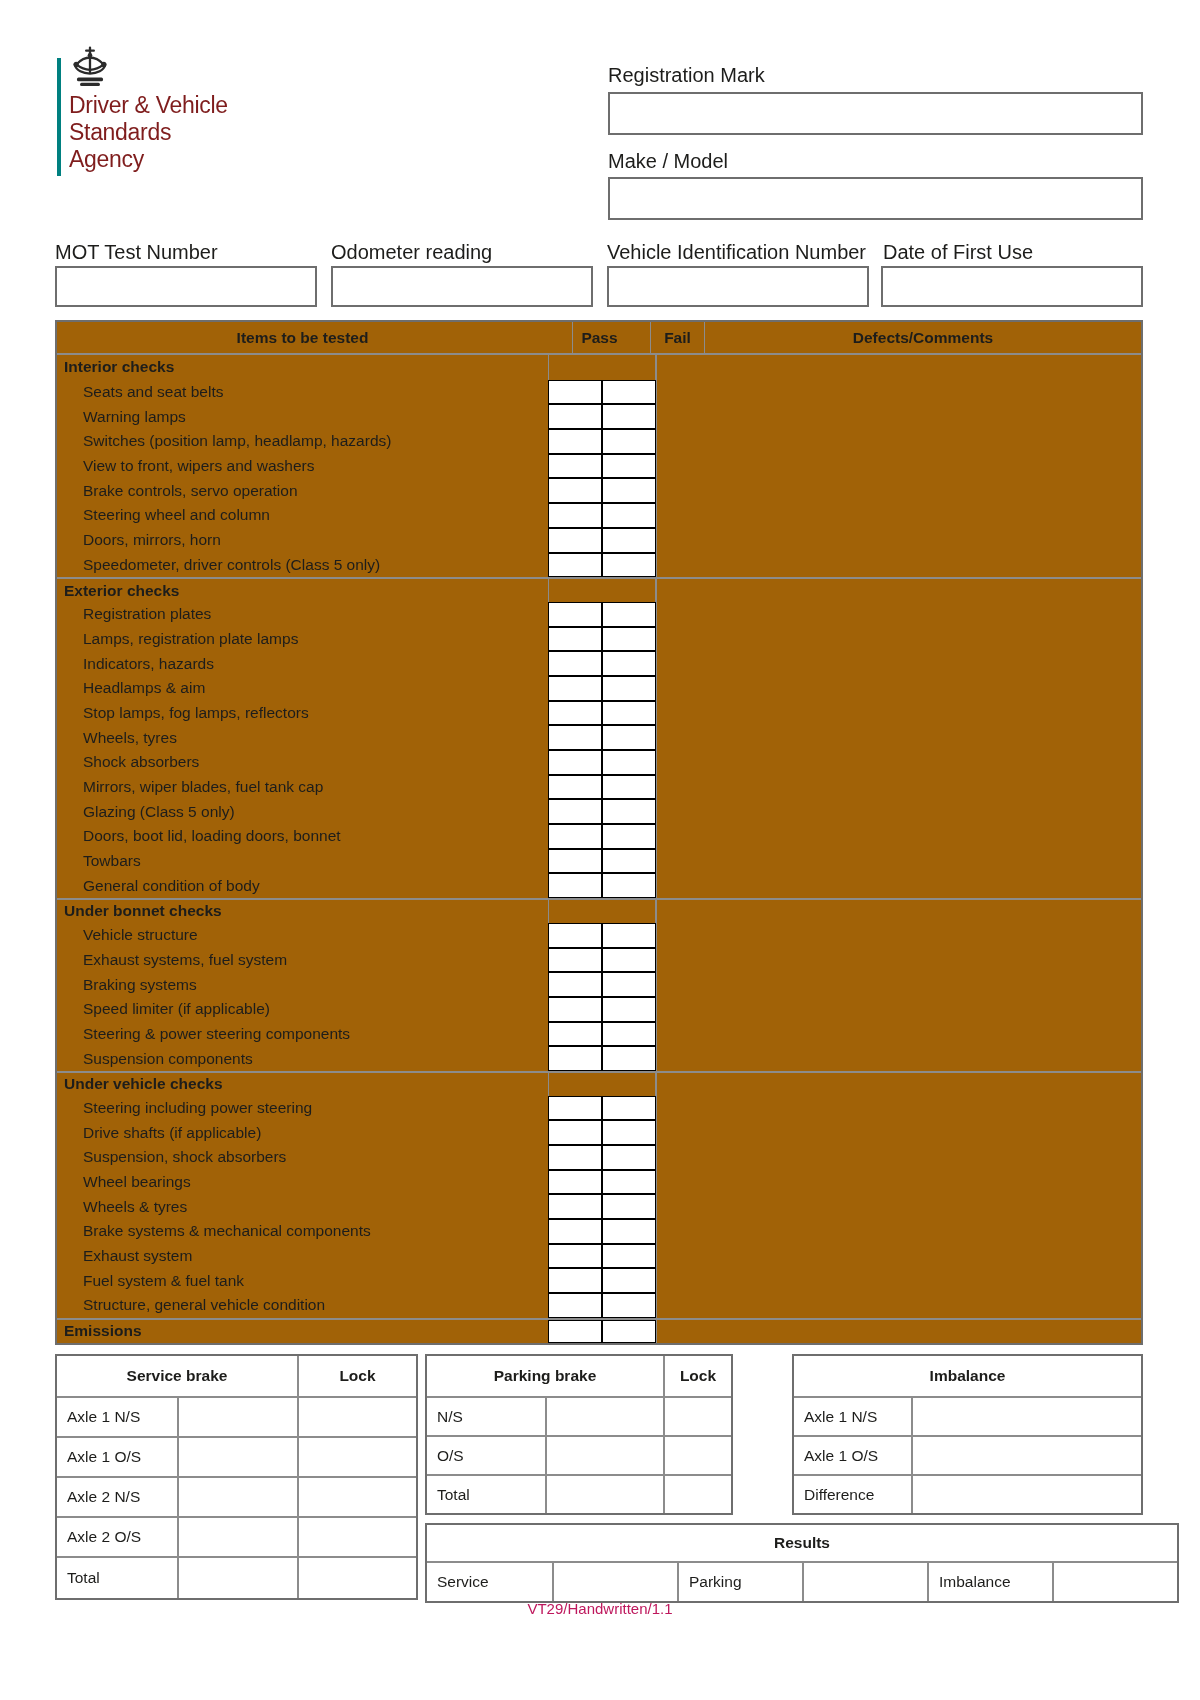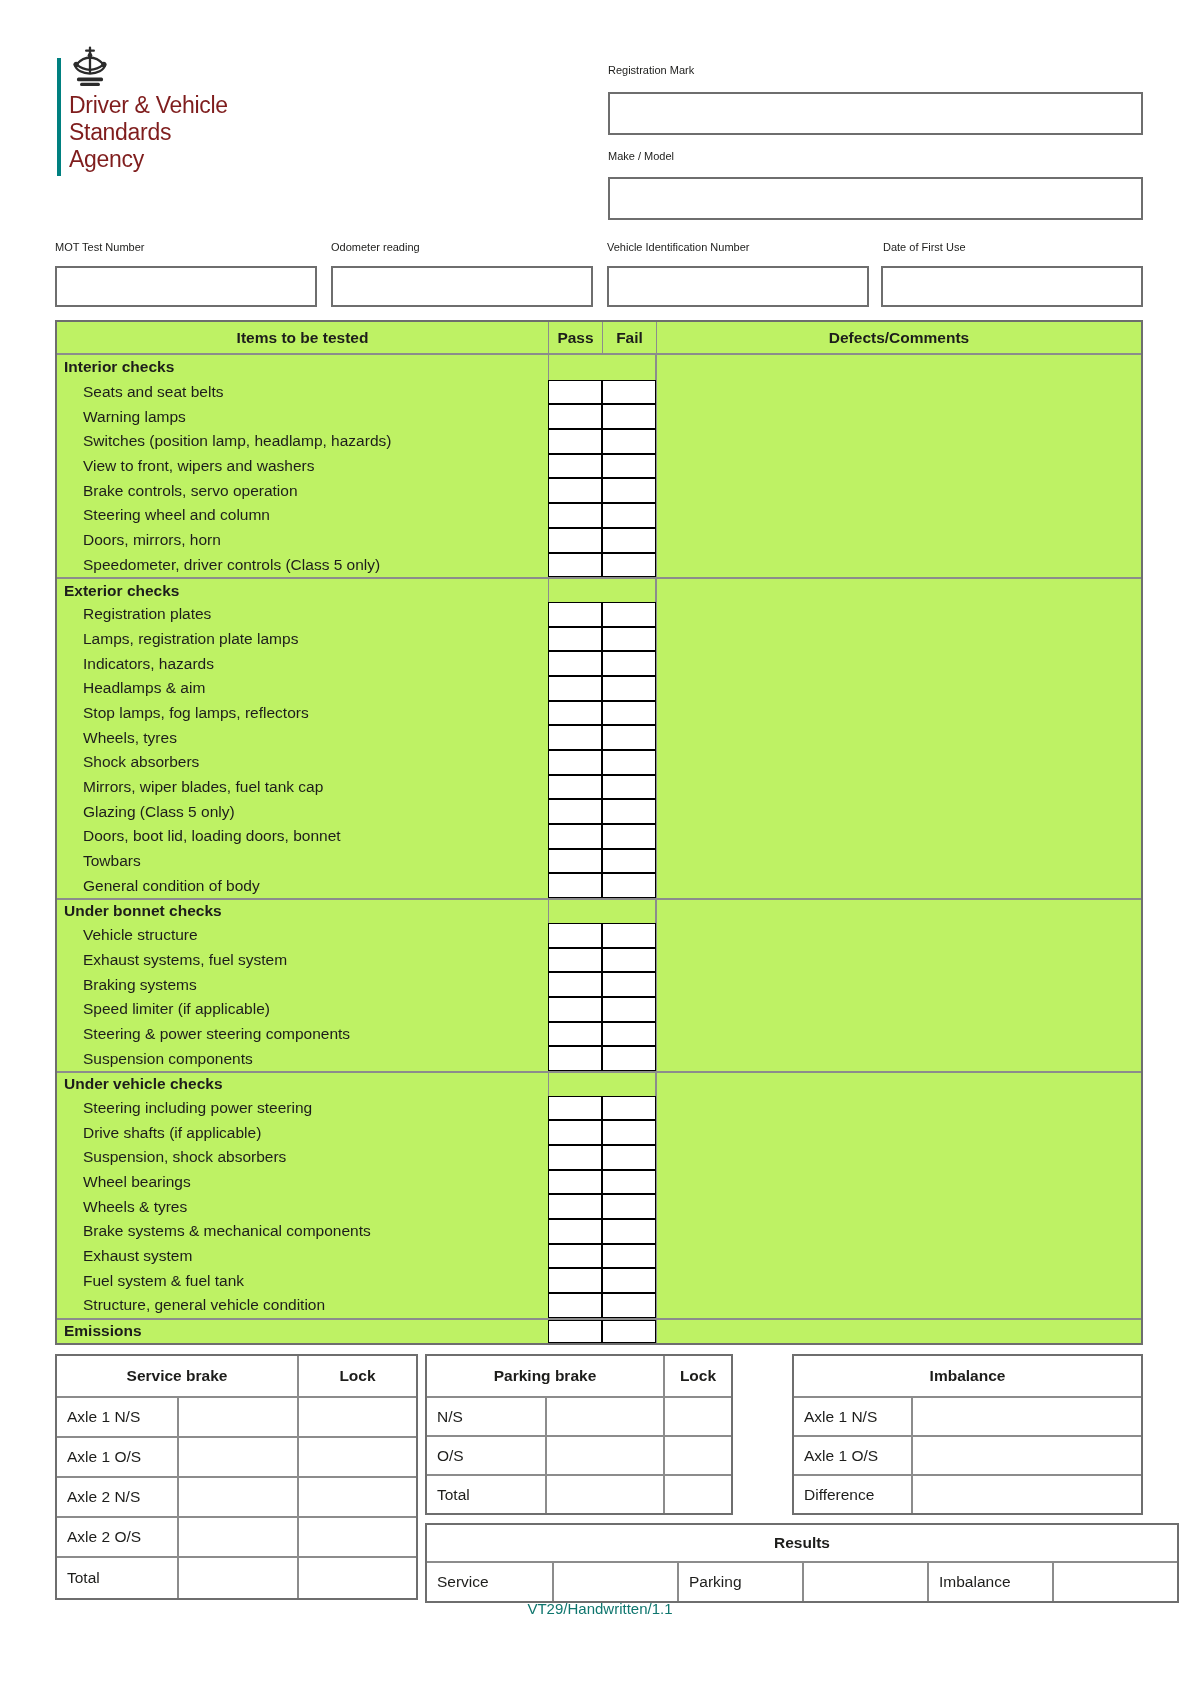--- a/index.html
+++ b/index.html
@@ -8,28 +8,28 @@
     position:relative; width:1200px; height:1700px; background:#ffffff;
     font-family:"Liberation Sans", sans-serif; color:#1d1d1b;
     margin:0 auto; overflow:hidden;
   }
   
   .logo { position:absolute; left:55px; top:44px; }
   .teal-bar { position:absolute; left:2px; top:14px; width:4px; height:118px; }
   .crest { position:absolute; left:12px; top:0; }
   .logo-text { position:absolute; left:14px; top:48px; font-size:23px; line-height:27px; letter-spacing:-0.3px; color:#7f1d1d; white-space:nowrap; }
   
-  .flabel { position:absolute; font-size:11px; color:#1d1d1b; }
+  .flabel { position:absolute; font-size:20px; color:#1d1d1b; }
   .fbox { position:absolute; border:2px solid #6e6e6e; background:#fff; }
   
-  .checklist { position:absolute; left:55px; top:320px; width:1088px; border:2px solid #6e6e6e; background:#bef264; font-size:15.5px; }
+  .checklist { position:absolute; left:55px; top:320px; width:1088px; border:2px solid #6e6e6e; background:#a16207; font-size:15.5px; }
   .chead { display:flex; height:33px; border-bottom:2px solid #8c8c8c; font-weight:bold; }
   .chead > div { display:flex; align-items:center; justify-content:center; }
   .ch-items { width:491px; }
-  .ch-pass, .ch-fail { width:54px; border-left:1.5px solid #8c8c8c; }
+  .ch-pass, .ch-fail { width:54px; border-left:1.5px solid #8c8c8c;margin-left:24px; }
   .ch-def { flex:1; border-left:1.5px solid #8c8c8c; }
   .crow { display:flex; height:24.7px; }
   .crow.srow { border-top:2px solid #8c8c8c; }
   .crow.srow.nftop { border-top:none; }
   .ci { width:491px; display:flex; align-items:center; padding-left:26px; }
   .ci.sec { padding-left:7px; font-weight:bold; }
   .cpf { width:108px; border-left:1.5px solid #8c8c8c; border-right:1.5px solid #8c8c8c; }
   .cp, .cf { width:54px; border:1.5px solid #000; background:#fff; }
   .cd { flex:1; border-left:1.5px solid #8c8c8c; }
   
@@ -40,21 +40,21 @@
   .blabel { padding-left:10px; }
   .bl { border-left:2px solid #8c8c8c; }
   .bt { border-top:2px solid #8c8c8c; }
   .span2 { grid-column: span 2; }
   .span6 { grid-column: span 6; }
   .service   { left:55px;  top:1354px; width:363px; grid-template-columns:120px 120px 1fr; grid-template-rows:40px 40px 40px 40px 40px 42px; }
   .parking   { left:425px; top:1354px; width:308px; grid-template-columns:118px 118px 1fr; grid-template-rows:40px 39px 39px 39px; }
   .imbalance { left:792px; top:1354px; width:351px; grid-template-columns:117px 1fr; grid-template-rows:40px 39px 39px 39px; }
   .results   { left:425px; top:1523px; width:754px; grid-template-columns:repeat(6,1fr); grid-template-rows:36px 40px; }
   
-  .footer { position:absolute; left:0; top:1600px; width:100%; text-align:center; font-size:15px; color:#0f766e; }
+  .footer { position:absolute; left:0; top:1600px; width:100%; text-align:center; font-size:15px; color:#be185d; }
 </style>
 </head>
 <body>
 
 <div class="page">
 
   <div class="logo">
     <div class="teal-bar" style="background: rgb(0, 128, 128);"></div>
     <div class="crest">
       <svg width="46" height="44" viewBox="0 0 60 56">

